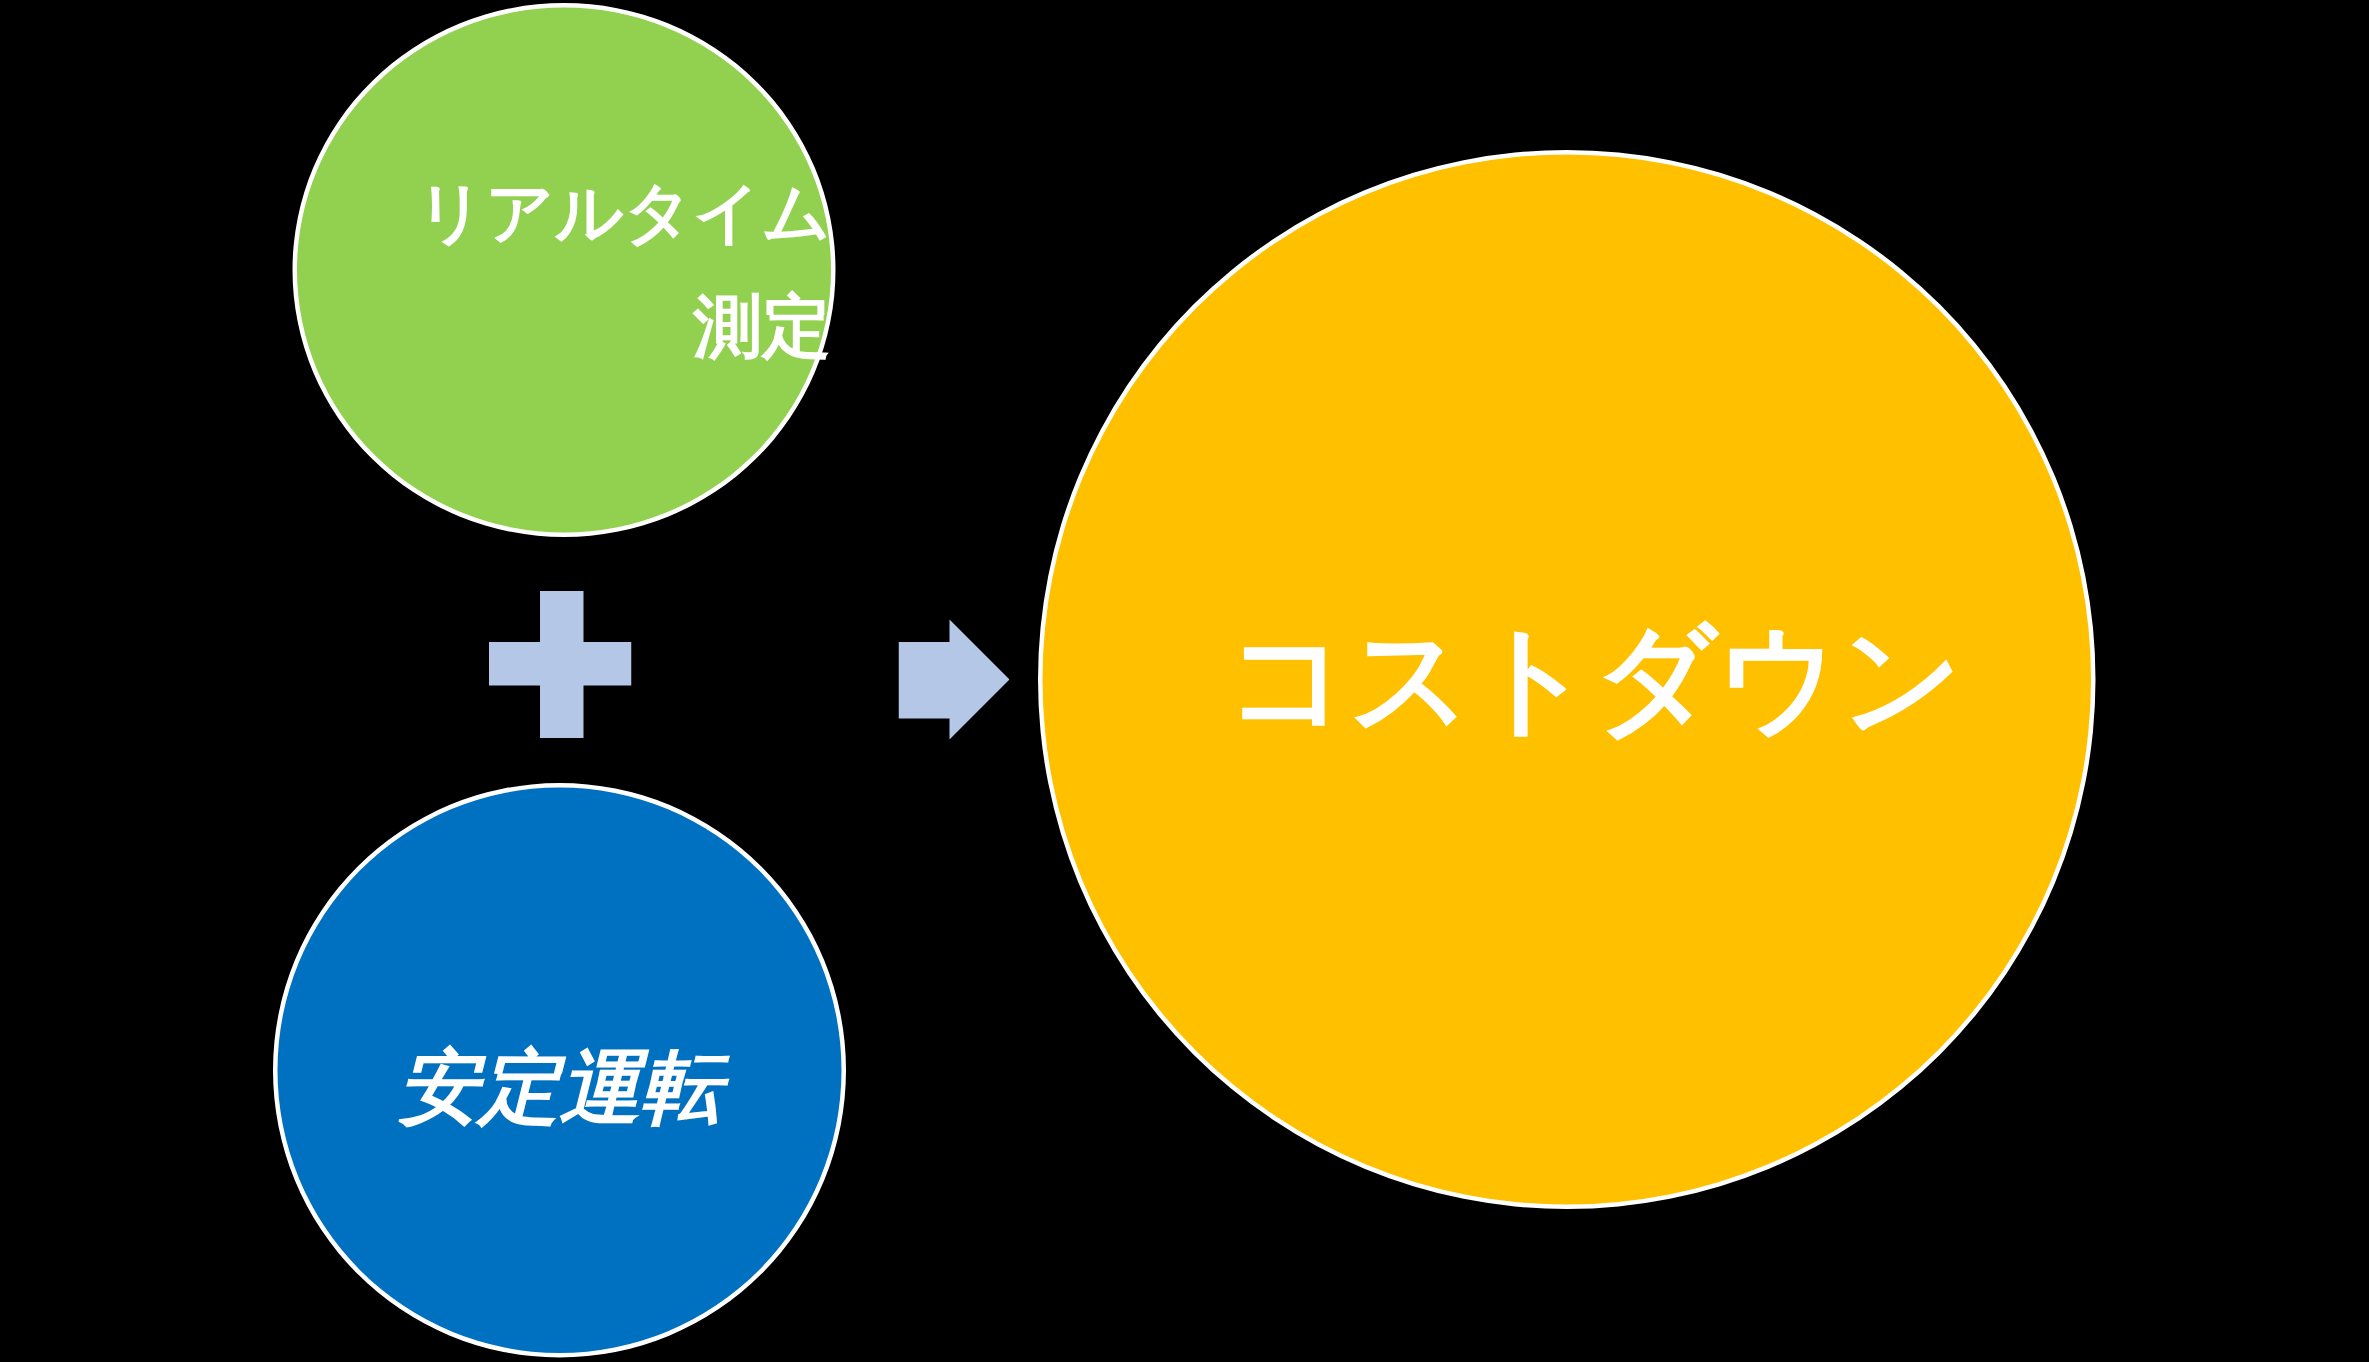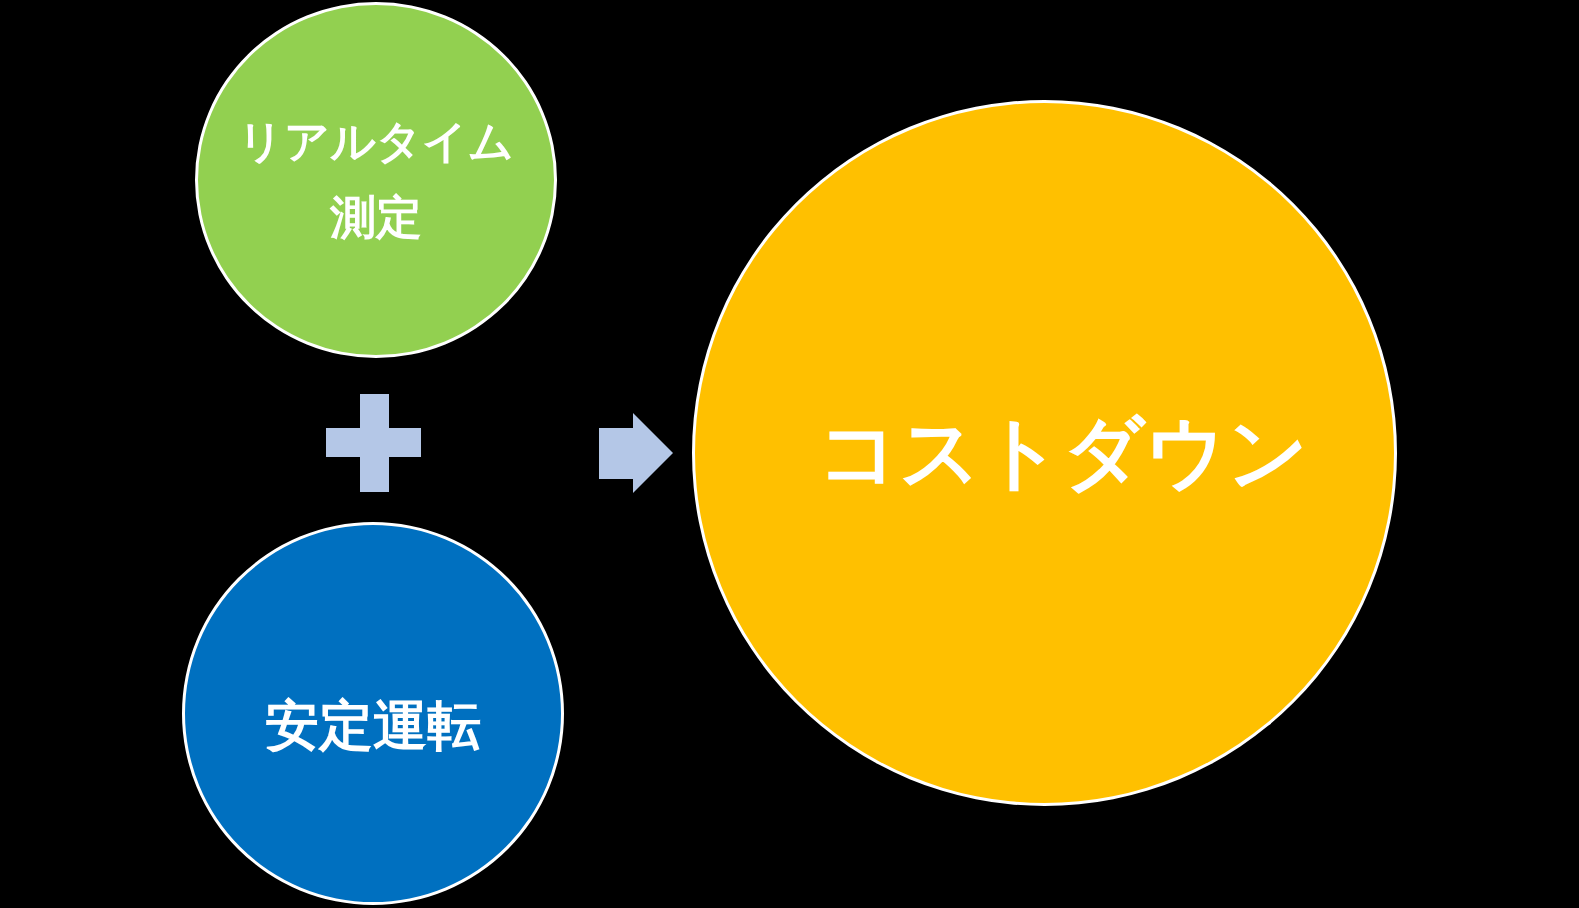--- a/index.html
+++ b/index.html
@@ -27,20 +27,21 @@
     color: #ffffff;
     font-weight: bold;
     line-height: 1.1;
   }
   .circle-green {
     left: 195px;
     top: 2px;
     width: 362px;
     height: 356px;
     gap: 26px;
+    align-items: flex-end;
   }
   .circle-green .line-main {
     font-size: 45px;
   }
   .circle-green .line-second {
     font-size: 46px;
   }
   .circle-blue {
     left: 182px;
     top: 522px;
@@ -49,20 +50,21 @@
   }
   .circle-blue .text-block {
     margin-top: 24px;
     display: flex;
     flex-direction: column;
     gap: 22px;
     align-items: center;
   }
   .circle-blue .line-title {
     font-size: 54px;
+    font-style: italic;
   }
   .circle-blue .line-subtitle {
     font-size: 32px;
   }
   .circle-yellow {
     left: 692px;
     top: 100px;
     width: 705px;
     height: 706px;
   }

